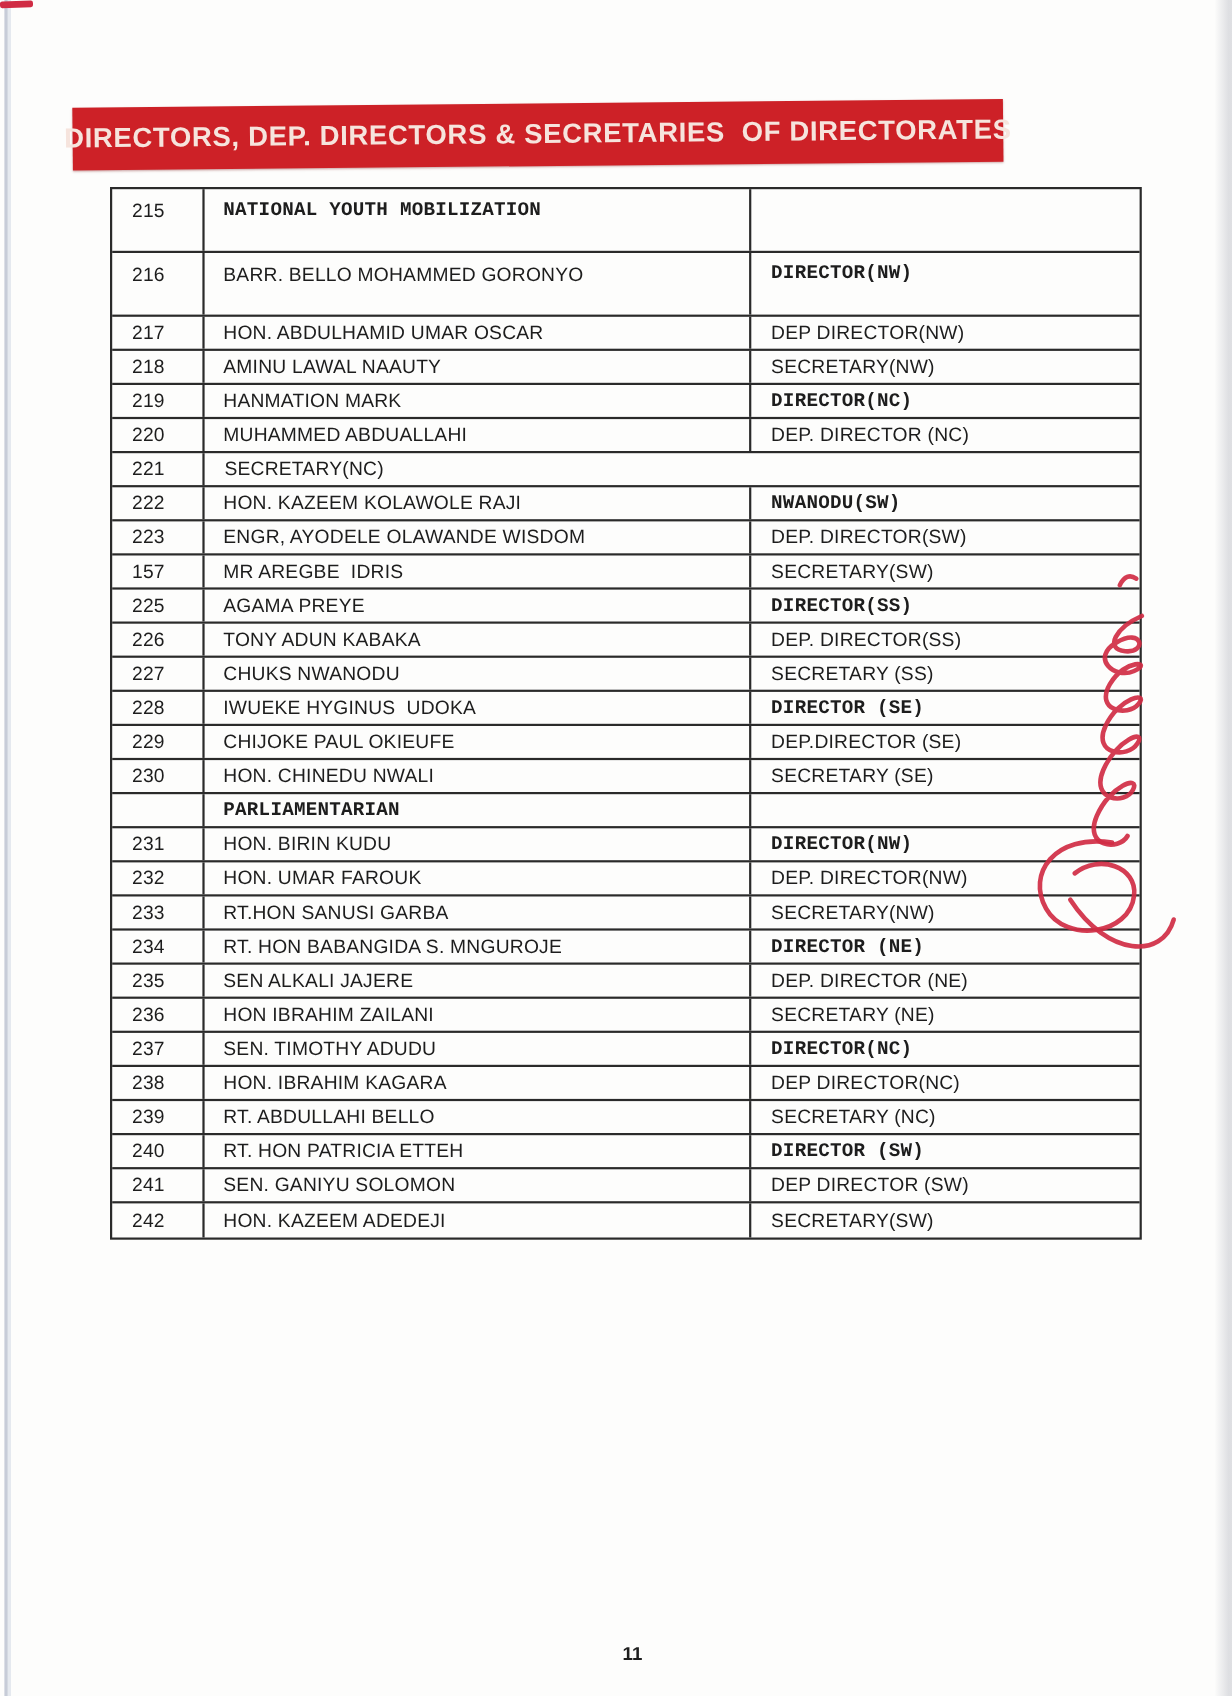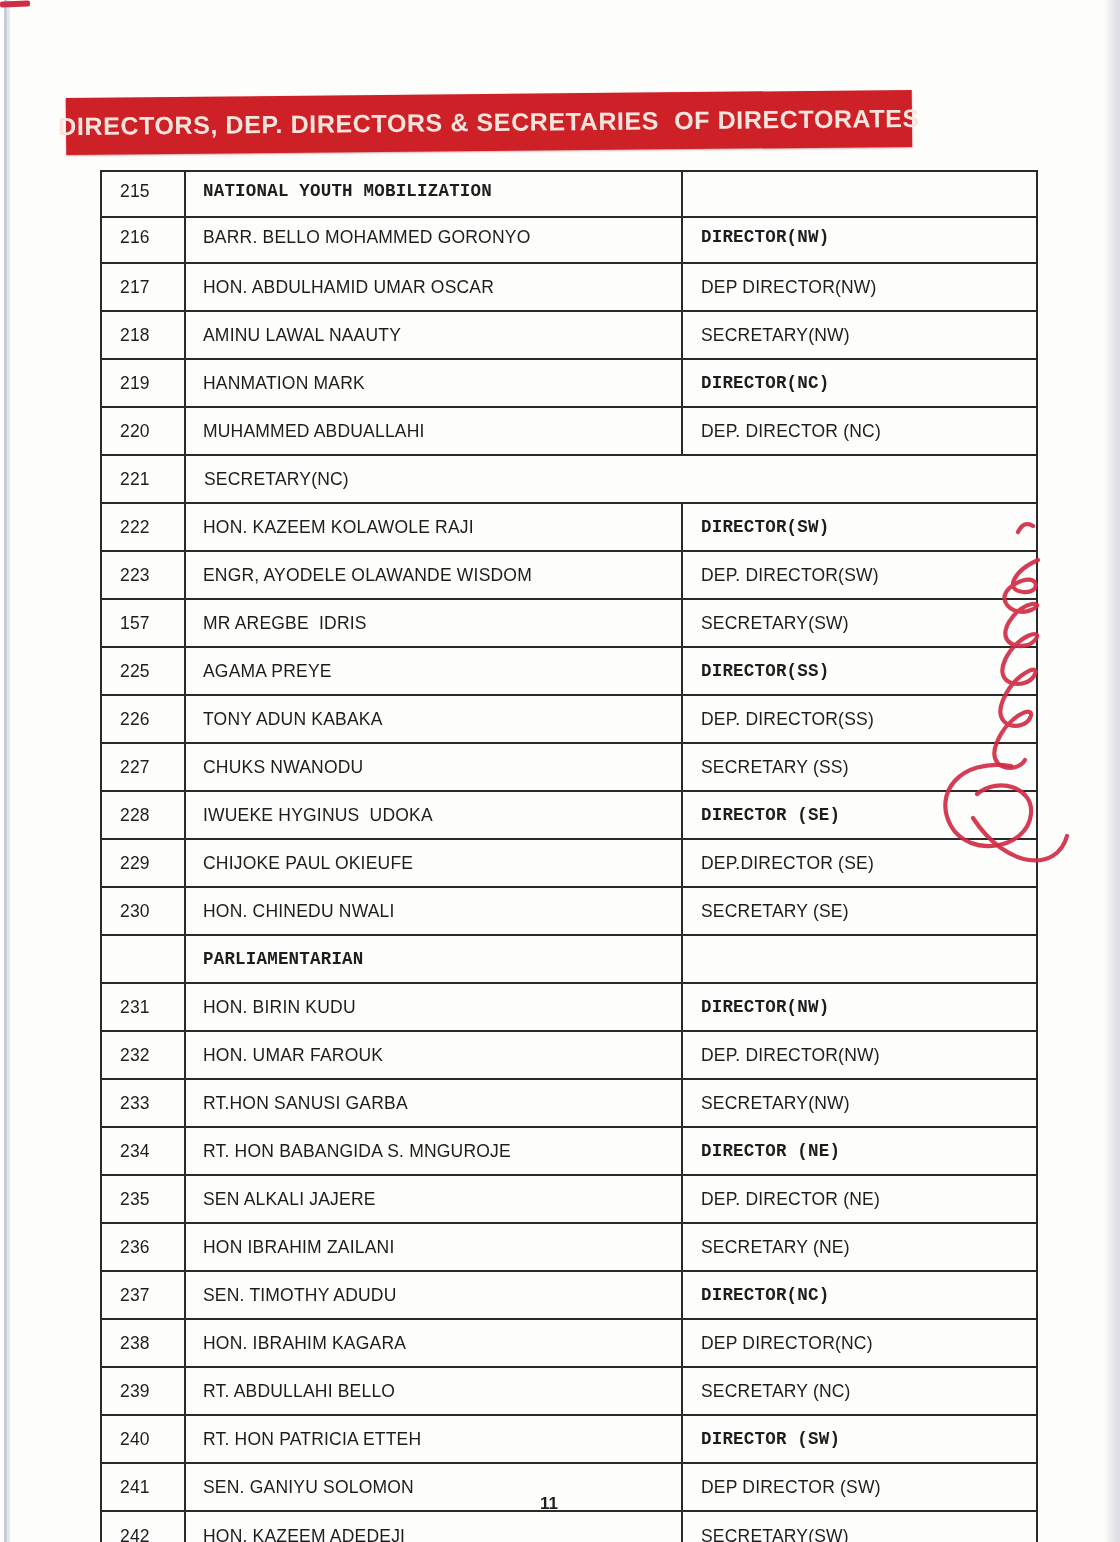--- a/index.html
+++ b/index.html
@@ -45,25 +45,25 @@
 
   
   .table{
     position:absolute;left:100px;top:170px;width:938px;
     border:2px solid var(--table-border,#262626);
     background:transparent;
     box-sizing:border-box;
   }
   .t-row{
     display:grid;grid-template-columns:84px 497px auto;
-    height:48px;box-sizing:border-box;
+    height:31px;box-sizing:border-box;
     border-bottom:2px solid var(--table-border,#262626);
   }
   .t-row:last-child{border-bottom:none;}
-  .t-row.row-tall{height:46px;}
+  .t-row.row-tall{height:58px;}
   .cell{
     display:flex;align-items:center;box-sizing:border-box;
     font-size:17.5px;letter-spacing:.2px;
     white-space:pre;overflow:hidden;
   }
   .row-tall .cell{align-items:flex-start;padding-top:9px;}
   .c-num{padding-left:18px;border-right:2px solid var(--table-border,#262626);}
   .c-name{padding-left:17px;border-right:2px solid var(--table-border,#262626);}
   .c-pos{padding-left:18px;text-align:right;}
   .bold{font-weight:700;font-family:Liberation Mono, monospace;}
@@ -74,21 +74,21 @@
     pointer-events:none;
   }
   .signature path{
     fill:none;stroke:var(--signature,#d02c44);
     stroke-width:4.2;stroke-linecap:round;stroke-linejoin:round;
     opacity:.92;
   }
 
   .page-number{
     position:absolute;left:540px;top:1494px;width:70px;
-    text-align:left;font-size:17px;font-weight:600;
+    text-align:center;font-size:17px;font-weight:600;
   }
 </style>
 </head>
 <body>
 
 <div class="page">
 
   <div class="left-edge-line"></div>
   <div class="right-edge-shade"></div>
   <div class="corner-mark"></div>
@@ -128,21 +128,21 @@
         <div class="cell c-name">MUHAMMED ABDUALLAHI</div>
         <div class="cell c-pos">DEP. DIRECTOR (NC)</div>
       </div>
       <div class="t-row">
         <div class="cell c-num">221</div>
         <div class="cell c-pos">SECRETARY(NC)</div>
       </div>
       <div class="t-row">
         <div class="cell c-num">222</div>
         <div class="cell c-name">HON. KAZEEM KOLAWOLE RAJI</div>
-        <div class="cell c-pos bold">DIRECTOR(SW)</div>
+        <div class="cell c-pos bold">NWANODU(SW)</div>
       </div>
       <div class="t-row">
         <div class="cell c-num">223</div>
         <div class="cell c-name">ENGR, AYODELE OLAWANDE WISDOM</div>
         <div class="cell c-pos">DEP. DIRECTOR(SW)</div>
       </div>
       <div class="t-row">
         <div class="cell c-num">157</div>
         <div class="cell c-name">MR AREGBE  IDRIS</div>
         <div class="cell c-pos">SECRETARY(SW)</div>

